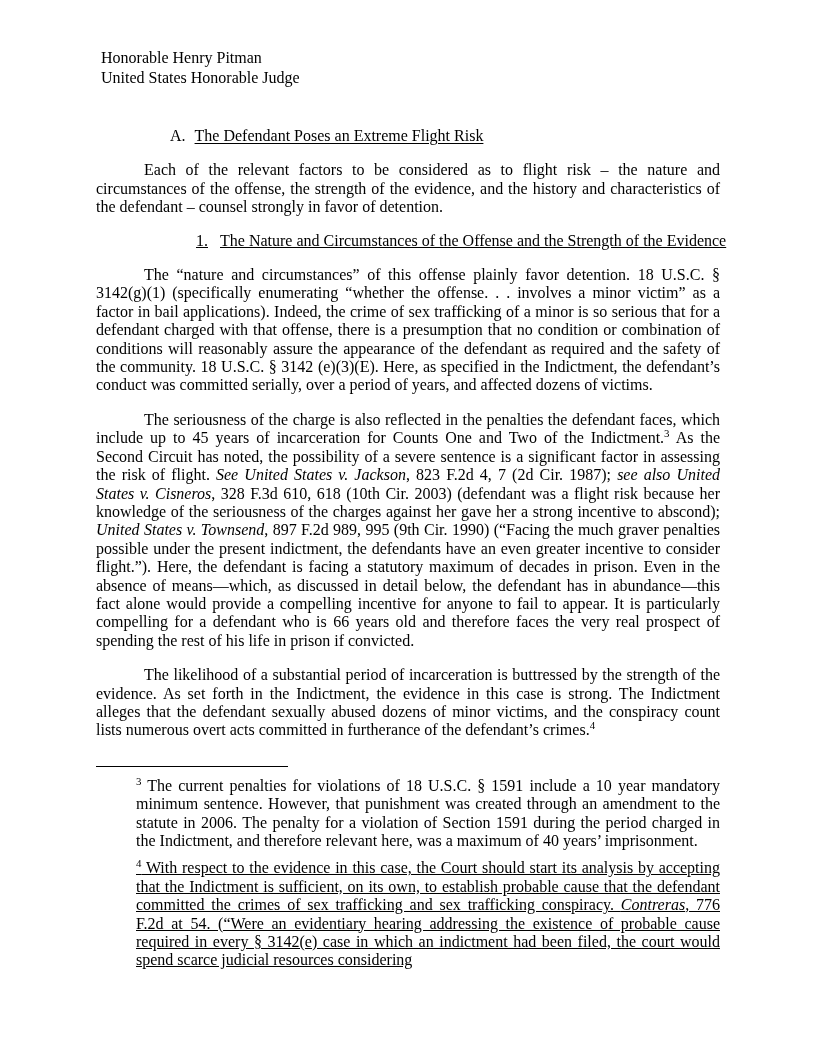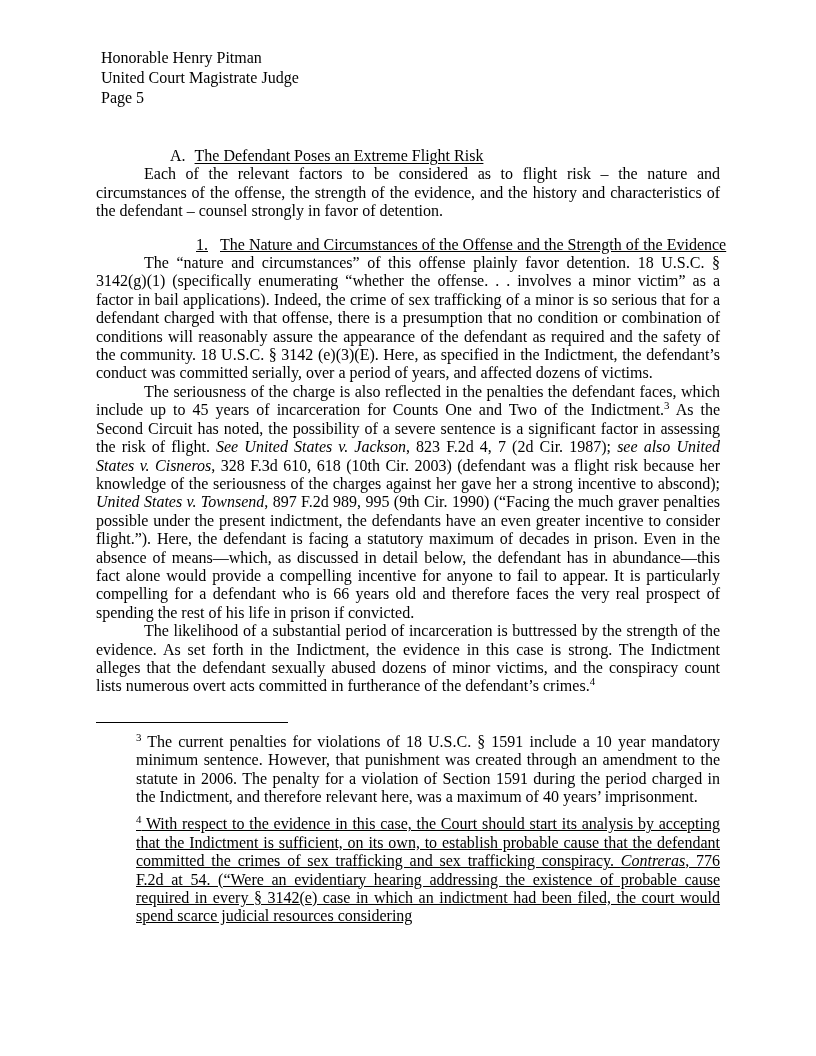--- a/index.html
+++ b/index.html
@@ -26,20 +26,21 @@
   .heading-a .h-label { margin-right: 9px; }
   .heading-a .h-title { text-decoration: underline; text-underline-offset: 2px; }
   .subheading {
     margin-top: 15px;
     padding-left: 100px;
     white-space: nowrap;
     text-decoration: underline;
   }
   .subheading .h-label { margin-right: 12px; }
   .body-para {
+    margin-top: 16px;
     text-align: justify;
     text-indent: 48px;
   }
   .body-para.spaced { }
   em { font-style: italic; }
   sup {
     font-size: 0.68em;
     vertical-align: super;
     line-height: 0;
   }
@@ -55,22 +56,21 @@
   }
   .footnote + .footnote { margin-top: 9px; text-decoration: underline; }
 </style>
 </head>
 <body>
 
 <div class="page">
 
   <div class="header">
     <div>Honorable Henry Pitman</div>
-    <div>United Court Magistrate Judge</div>
-    <div>Page 5</div>
+    <div>United States Honorable Judge</div>
   </div>
 
   <div class="heading-a">
     <span class="h-label">A.</span><span class="h-title">The Defendant Poses an Extreme Flight Risk</span>
   </div>
 
   <p class="body-para"><span>Each of the relevant factors to be considered as to flight risk – the nature and circumstances of the offense, the strength of the evidence, and the history and characteristics of the defendant – counsel strongly in favor of detention.</span></p>
 
   <div class="subheading">
     <span class="h-label">1.</span><span class="h-title">The Nature and Circumstances of the Offense and the Strength of the Evidence</span>

